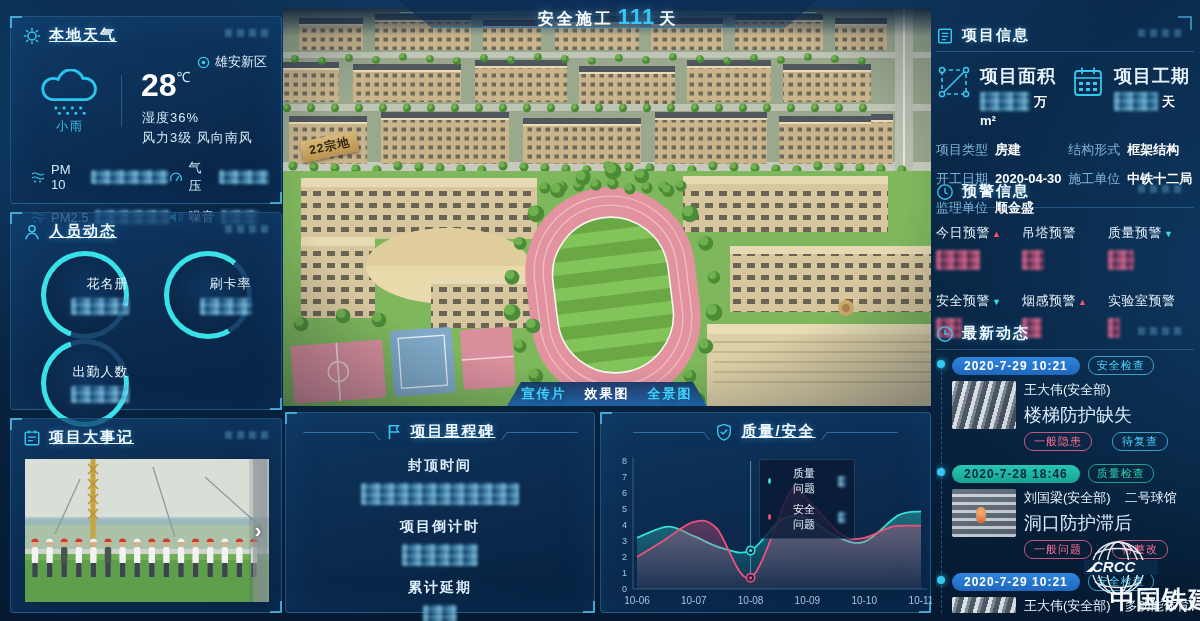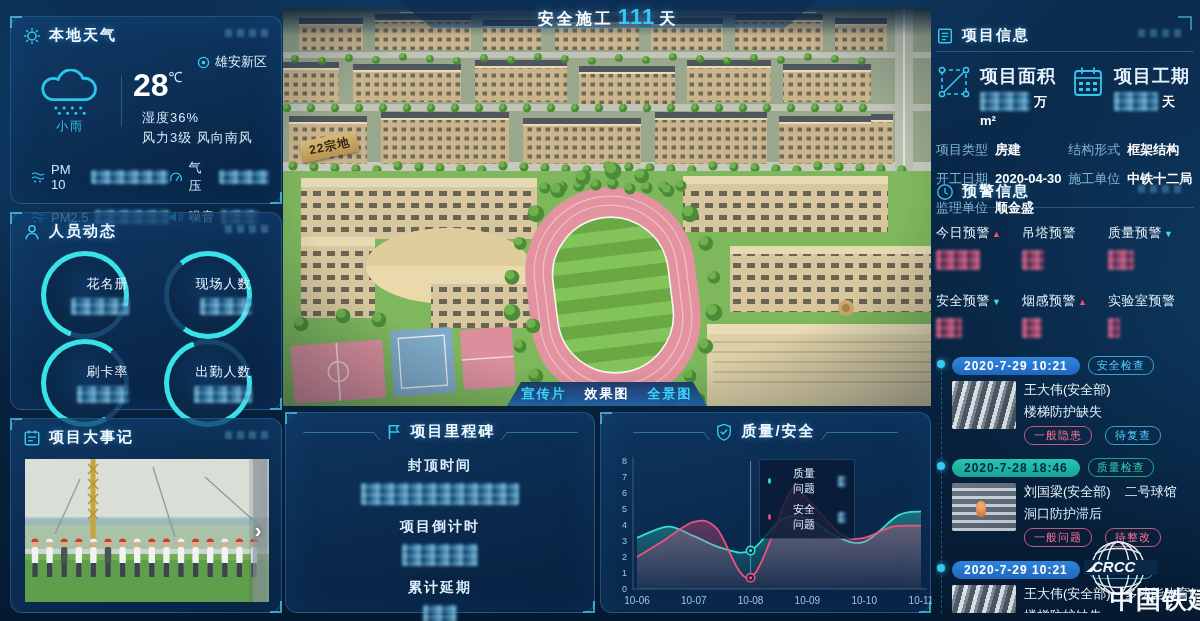--- a/index.html
+++ b/index.html
@@ -6,23 +6,23 @@
   html,body { background:#04101f; }
   body { font-family:"Liberation Sans", sans-serif; }
   #app { position:relative; width:1200px; height:621px; overflow:hidden; color:#eaf6ff;
     background:
       radial-gradient(900px 500px at 50% -10%, #14426e 0%, rgba(20,66,110,0) 60%),
       radial-gradient(700px 600px at 108% 45%, #0e3a63 0%, rgba(14,58,99,0) 55%),
       radial-gradient(500px 420px at -5% 20%, #0e3a63 0%, rgba(14,58,99,0) 60%),
       linear-gradient(180deg, #0a2a4c 0%, #082441 55%, #051a31 100%);
   }
   
-  .panel { position:absolute; border:1px solid rgba(70,150,210,.38); border-radius:12px;
+  .panel { position:absolute; border:1px solid rgba(70,150,210,.38); border-radius:4px;
     background:linear-gradient(165deg, rgba(18,62,108,.72), rgba(8,34,66,.82));
-    box-shadow: inset 0 0 36px rgba(30,100,170,.18); }
+    box-shadow: inset 0 0 36px rgba(30,100,170,.18); text-decoration: underline; }
   .panel::before, .panel::after { content:""; position:absolute; width:10px; height:10px; }
   .panel::before { left:-1px; top:-1px; border-left:2px solid rgba(90,210,255,.7); border-top:2px solid rgba(90,210,255,.7); }
   .panel::after  { right:-1px; bottom:-1px; border-right:2px solid rgba(90,210,255,.7); border-bottom:2px solid rgba(90,210,255,.7); }
   .p-head { display:flex; align-items:center; gap:8px; padding:9px 12px 6px 12px; position:relative; }
   .p-head .ttl { font-size:15px; font-weight:bold; letter-spacing:2px; color:#f2faff; text-shadow:0 0 6px rgba(80,190,255,.5); }
   .hdr-decor { position:absolute; right:12px; top:12px; width:44px; height:8px; opacity:.35; border-radius:1px;
     background:repeating-linear-gradient(90deg, rgba(140,220,255,.8) 0 7px, rgba(30,90,150,.2) 7px 12px); filter:blur(1px); }
   
   .section { position:absolute; }
   .s-head { display:flex; align-items:center; gap:8px; padding:4px 0 6px 0; border-bottom:1px solid rgba(80,160,220,.35); position:relative; }
@@ -49,21 +49,21 @@
   #top-header .wing { position:absolute; top:12px; width:300px; height:1px; background:linear-gradient(90deg, rgba(90,190,255,.0), rgba(90,190,255,.45)); }
   #top-header .wing.r { right:392px; }
   #top-header .wing.l { left:392px; transform:scaleX(-1); }
   .corner-brkt { position:absolute; width:14px; height:14px; border-right:2px solid rgba(90,210,255,.55); border-top:2px solid rgba(90,210,255,.55); right:8px; top:16px; }
   
   #weather { left:10px; top:16px; width:272px; height:188px; }
   #weather .loc { position:absolute; right:14px; top:36px; font-size:13px; color:#dff2ff; display:flex; gap:5px; align-items:center;}
   #weather .cloud-wrap { position:absolute; left:26px; top:52px; width:66px; text-align:center; }
   #weather .cond { margin-top:2px; font-size:12px; color:#35c8f0; letter-spacing:2px; }
   #weather .vdiv { position:absolute; left:110px; top:58px; width:1px; height:52px; background:rgba(120,190,230,.3); }
-  #weather .temp { position:absolute; left:122px; top:50px; font-size:32px; font-weight:bold; color:#fff; }
+  #weather .temp { position:absolute; left:130px; top:50px; font-size:32px; font-weight:bold; color:#fff; }
   #weather .tunit { font-size:14px; font-weight:normal; vertical-align:top; color:#cfe9fa; }
   #weather .hum { position:absolute; left:131px; top:92px; font-size:13px; color:#d7ecfa; letter-spacing:1px; }
   #weather .wind { position:absolute; left:131px; top:112px; font-size:13px; color:#d7ecfa; letter-spacing:1px; }
   #weather .metrics { position:absolute; left:20px; top:142px; right:12px; display:grid; grid-template-columns:1.15fr 1fr; grid-row-gap:13px; }
   #weather .m { display:flex; align-items:center; gap:6px; font-size:13px; color:#cfe9fa; }
   
   #personnel { left:10px; top:212px; width:272px; height:198px; }
   #personnel .rings { position:absolute; left:0; top:34px; right:0; bottom:0; display:grid; grid-template-columns:1fr 1fr; grid-template-rows:1fr 1fr; justify-items:center; align-items:center; padding:4px 12px 10px; }
   .ring { position:relative; width:88px; height:88px; border-radius:50%; }
   .ring .arc { position:absolute; inset:0; border-radius:50%; }
@@ -144,22 +144,22 @@
       repeating-linear-gradient(105deg, rgba(230,236,240,.85) 0 4px, rgba(120,135,150,.7) 4px 7px, rgba(60,75,90,.8) 7px 12px),
       linear-gradient(135deg,#9aa7b4,#45525f); }
   .thumb.steel2 { background:
       repeating-linear-gradient(0deg, rgba(220,226,232,.8) 0 3px, rgba(90,105,120,.75) 3px 8px),
       linear-gradient(160deg,#8b97a4,#39464f); }
   .thumb.orange::after { content:""; position:absolute; left:24px; top:18px; width:10px; height:16px; border-radius:40%;
      background:radial-gradient(circle at 50% 30%, #ffb266, #e85d1f); filter:blur(.5px); }
   .thumb::before { content:""; position:absolute; inset:0; backdrop-filter:blur(.4px); }
   .e-txt { display:flex; flex-direction:column; gap:4px; min-width:0; }
   .e-line1 { font-size:13px; color:#eaf6ff; display:flex; gap:14px; white-space:nowrap; }
-  .e-line2 { font-size:13px; color:#dceefc; }
-  .e-tags { display:flex; gap:13px; margin-top:1px; }
+  .e-line2 { font-size:18px; color:#dceefc; }
+  .e-tags { display:flex; gap:20px; margin-top:1px; }
   .tag { font-size:11px; padding:1px 9px; border-radius:9px; border:1px solid; letter-spacing:1px; }
   .tag.pink { color:#ff6e96; border-color:rgba(255,110,150,.75); }
   .tag.cyan { color:#4fd2ff; border-color:rgba(79,210,255,.7); }
   
   #logo { position:absolute; left:1070px; top:538px; width:130px; height:80px; z-index:8; pointer-events:none; }
   
   .cyan { color:#35c8f0; }
 </style>
 </head>
 <body>
@@ -287,27 +287,20 @@
       </span>
       <span class="ttl">人员动态</span>
       <span class="hdr-decor"></span>
     </div>
     <div class="rings">
       <div class="ring a1">
           <div class="arc"></div>
           <div class="inner">
             <span class="rlabel">花名册</span>
             <span class="mz" style="width:58px;height:17px"></span>
-          </div>
-        </div>
-      <div class="ring a2">
-          <div class="arc"></div>
-          <div class="inner">
-            <span class="rlabel">现场人数</span>
-            <span class="mz" style="width:52px;height:17px"></span>
           </div>
         </div>
       <div class="ring a4">
           <div class="arc"></div>
           <div class="inner">
             <span class="rlabel">刷卡率</span>
             <span class="mz" style="width:52px;height:17px"></span>
           </div>
         </div>
       <div class="ring a3">
@@ -889,20 +882,30 @@
           <span class="mz red" style="width:20px;height:20px"></span>
         </div>
       <div class="w">
           <span class="wl"><span>实验室预警</span></span>
           <span class="mz red" style="width:12px;height:20px"></span>
         </div>
     </div>
   </div>
 
   <div class="section" id="feed">
+    <div class="s-head">
+      <span class="ic">
+        <svg viewBox="0 0 20 20">
+            <circle cx="10" cy="10" r="8" fill="none" stroke="#35c8f0" stroke-width="1.5"></circle>
+            <path d="M10 5.5 v4.5 h4" fill="none" stroke="#35c8f0" stroke-width="1.6"></path>
+          </svg>
+      </span>
+      <span class="ttl">最新动态</span>
+      <span class="hdr-decor" style="top:7px"></span>
+    </div>
     <div class="list">
       <div class="entry">
         <span class="tl-dot"></span>
         <div class="e-head">
             <span class="date-pill blue">2020-7-29 10:21</span>
             <span class="cat-badge cyan">安全检查</span>
           </div>
         <div class="e-body">
           <div class="thumb steel"></div>
           <div class="e-txt">

